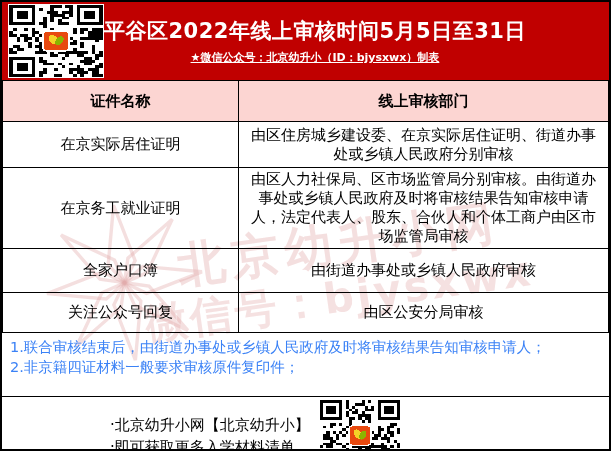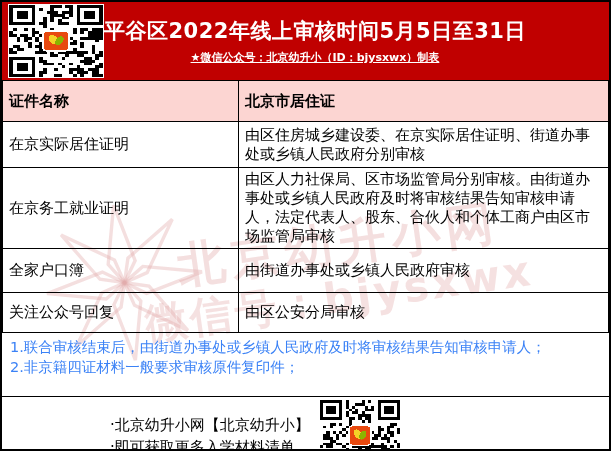--- a/index.html
+++ b/index.html
@@ -12,21 +12,21 @@
   .header{
     height:78px;background:#C00000;display:flex;align-items:center;
     padding:2px 0 2px 6px;box-sizing:border-box;
   }
   .qr-wrap{background:#fff;padding:1px;line-height:0;flex:0 0 auto;}
   .header-text{flex:1;text-align:center;padding-right:110px;color:#fff;}
   .title{font-size:21px;font-weight:bold;letter-spacing:0.5px;white-space:nowrap;}
   .subtitle{font-size:11px;font-weight:bold;text-decoration:underline;margin-top:5px;white-space:nowrap;}
   
   table{width:100%;border-collapse:collapse;table-layout:fixed;position:relative;z-index:2;}
-  th,td{border:1.5px solid #000;font-size:15px;text-align:left;
+  th,td{border:1.5px solid #000;font-size:15px;text-align:center;
         padding:2px 6px;color:#000;background:transparent;line-height:19px;}
   th{background:#FCD5D2;font-weight:bold;height:36px;}
   .col-name{width:236px;}
   .r1 td{height:41px;}
   .r2 td{height:61px;}
   .r3 td{height:39px;}
   .r4 td{height:35px;}
   
   .notes{
     padding:5px 8px 4px 8px;font-size:14.5px;line-height:19.5px;color:#3b82f6;
@@ -260,21 +260,21 @@
   </div>
 
   <table>
     <colgroup>
         <col class="col-name">
         <col>
       </colgroup>
     <tbody>
         <tr>
       <th>证件名称</th>
-      <th>北京市居住证</th>
+      <th>线上审核部门</th>
     </tr>
     <tr class="r1">
       <td>在京实际居住证明</td>
       <td>由区住房城乡建设委、在京实际居住证明、街道办事处或乡镇人民政府分别审核</td>
     </tr>
     <tr class="r2">
       <td>在京务工就业证明</td>
       <td>由区人力社保局、区市场监管局分别审核。由街道办事处或乡镇人民政府及时将审核结果告知审核申请人，法定代表人、股东、合伙人和个体工商户由区市场监管局审核</td>
     </tr>
     <tr class="r3">

